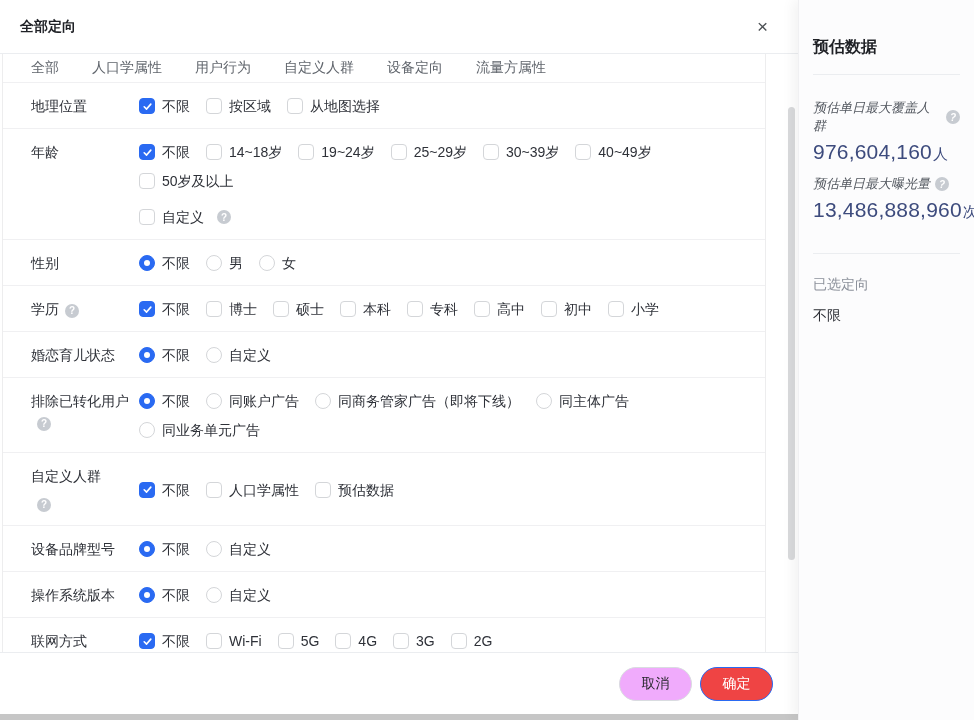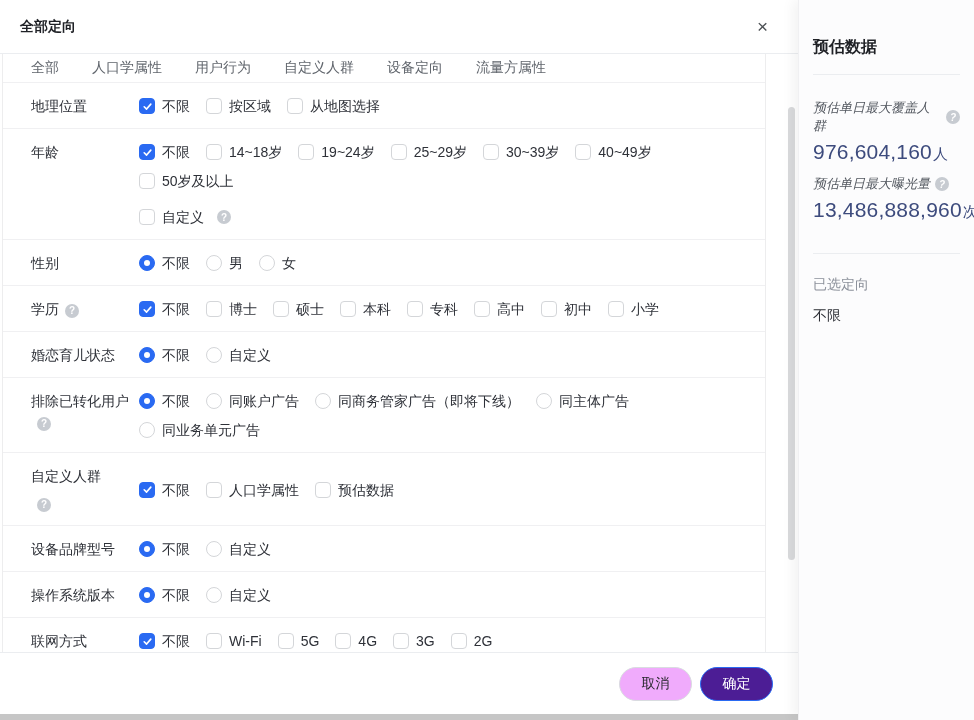--- a/index.html
+++ b/index.html
@@ -47,21 +47,21 @@
   .help-below { margin-top:6px; }
 
   .scroll-thumb { position:absolute; top:53px; right:3px; width:7px; height:453px;
     background:#d9dadc; border-radius:4px; }
 
   .modal-footer { flex:0 0 62px; border-top:1px solid #ebedf0; display:flex;
     align-items:center; justify-content:flex-end; gap:8px; padding-right:25px; background:#fff; }
   .btn { width:73px; height:34px; border-radius:17px; font-size:14px; cursor:pointer;
     font-family:inherit; display:inline-flex; align-items:center; justify-content:center; }
   .btn.ghost { background:#f0abfc; border:1px solid #d9dce0; color:#27282c; }
-  .btn.primary { background:#4c1d95; border:1px solid #2a6af2; color:#fff; }
+  .btn.primary { background:#ef4444; border:1px solid #2a6af2; color:#fff; }
   .bottom-strip { flex:0 0 6px; background:#c6c6c6; }
 
   
   .sidebar { position:absolute; left:798px; top:0; width:176px; height:720px;
     background:#fcfcfd; border-left:1px solid #f0f0f2;
     box-shadow:-5px 0 12px rgba(0,0,0,0.05); padding:0 14px; }
   .sb-title { font-size:16px; font-weight:700; color:#1f2126; padding-top:37px; }
   .sb-divider { height:1px; background:#ebedf0; margin-top:16px; }
   .stat { margin-top:0; }
   .stat-label { display:flex; align-items:center; font-size:13px; color:#51565e;font-style:italic; }

